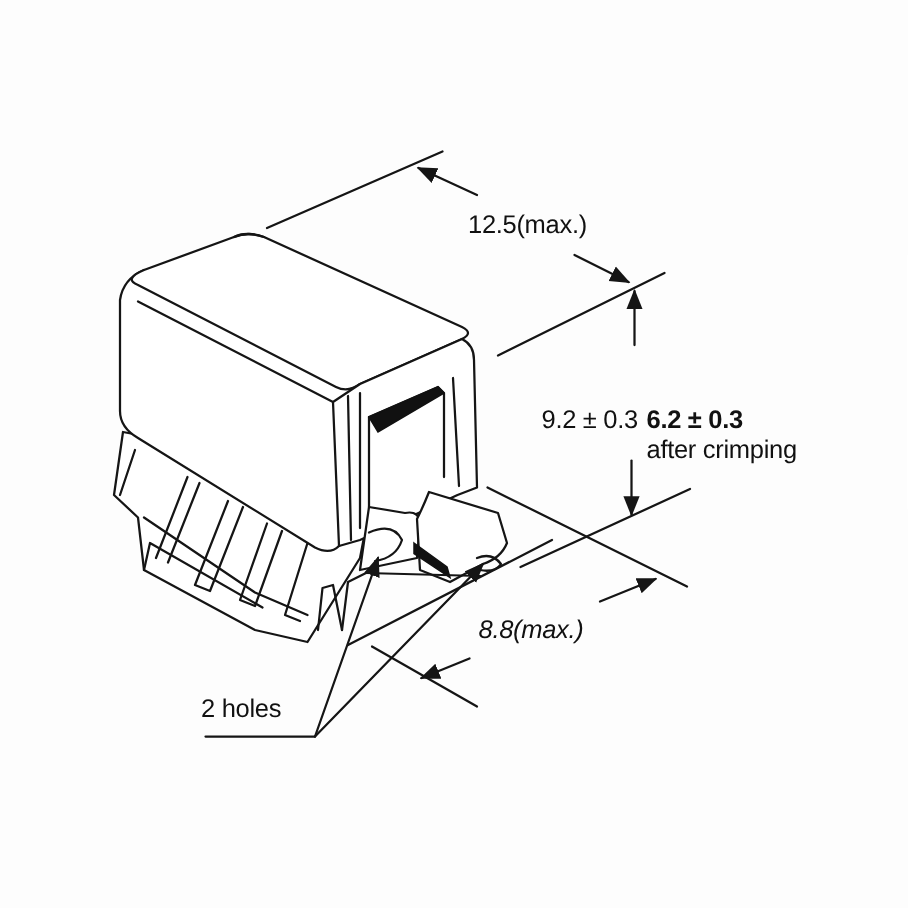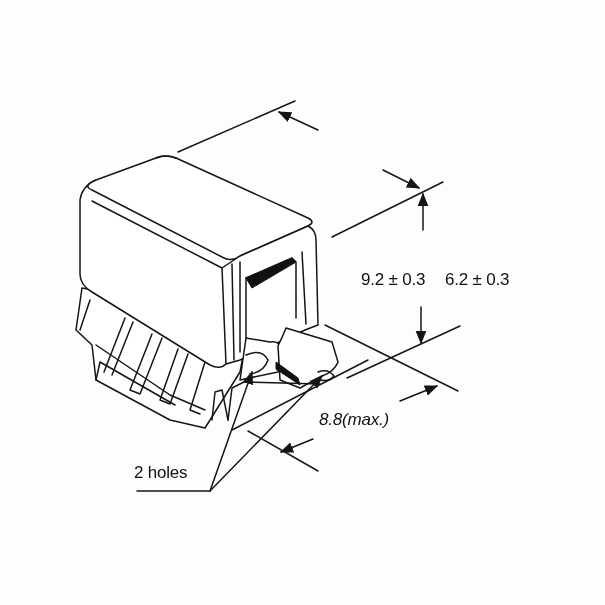--- a/index.html
+++ b/index.html
@@ -95,17 +95,19 @@
       <line class="ln" x1="232" y1="430" x2="368" y2="360"></line>
     </g>
 
     <g>
       <line class="ln" x1="137" y1="491" x2="210" y2="491"></line>
       <line class="ln" x1="210" y1="491" x2="252" y2="372" marker-end="url(#arr)"></line>
       <line class="ln" x1="210" y1="491" x2="322" y2="376" marker-end="url(#arr)"></line>
     </g>
   </svg>
 
+  <div class="lbl" style="left:312px; top:140px;">12.5(max.)</div>
   <div class="lbl" style="left:361px; top:242px;margin-top:28px;">9.2 ± 0.3</div>
-  <div class="lbl" style="left:445px; top:270px;">6.2 ± 0.3</div>
+  <div class="lbl" style="left:431px; top:270px;font-weight:bold;">6.2 ± 0.3</div>
+  <div class="lbl" style="left:431px; top:290px;">after crimping</div>
   <div class="lbl" style="left:319px; top:410px;font-style:italic;">8.8(max.)</div>
   <div class="lbl" style="left:134px; top:463px;text-align:right;">2 holes</div>
 </div>
 
 </body></html>

